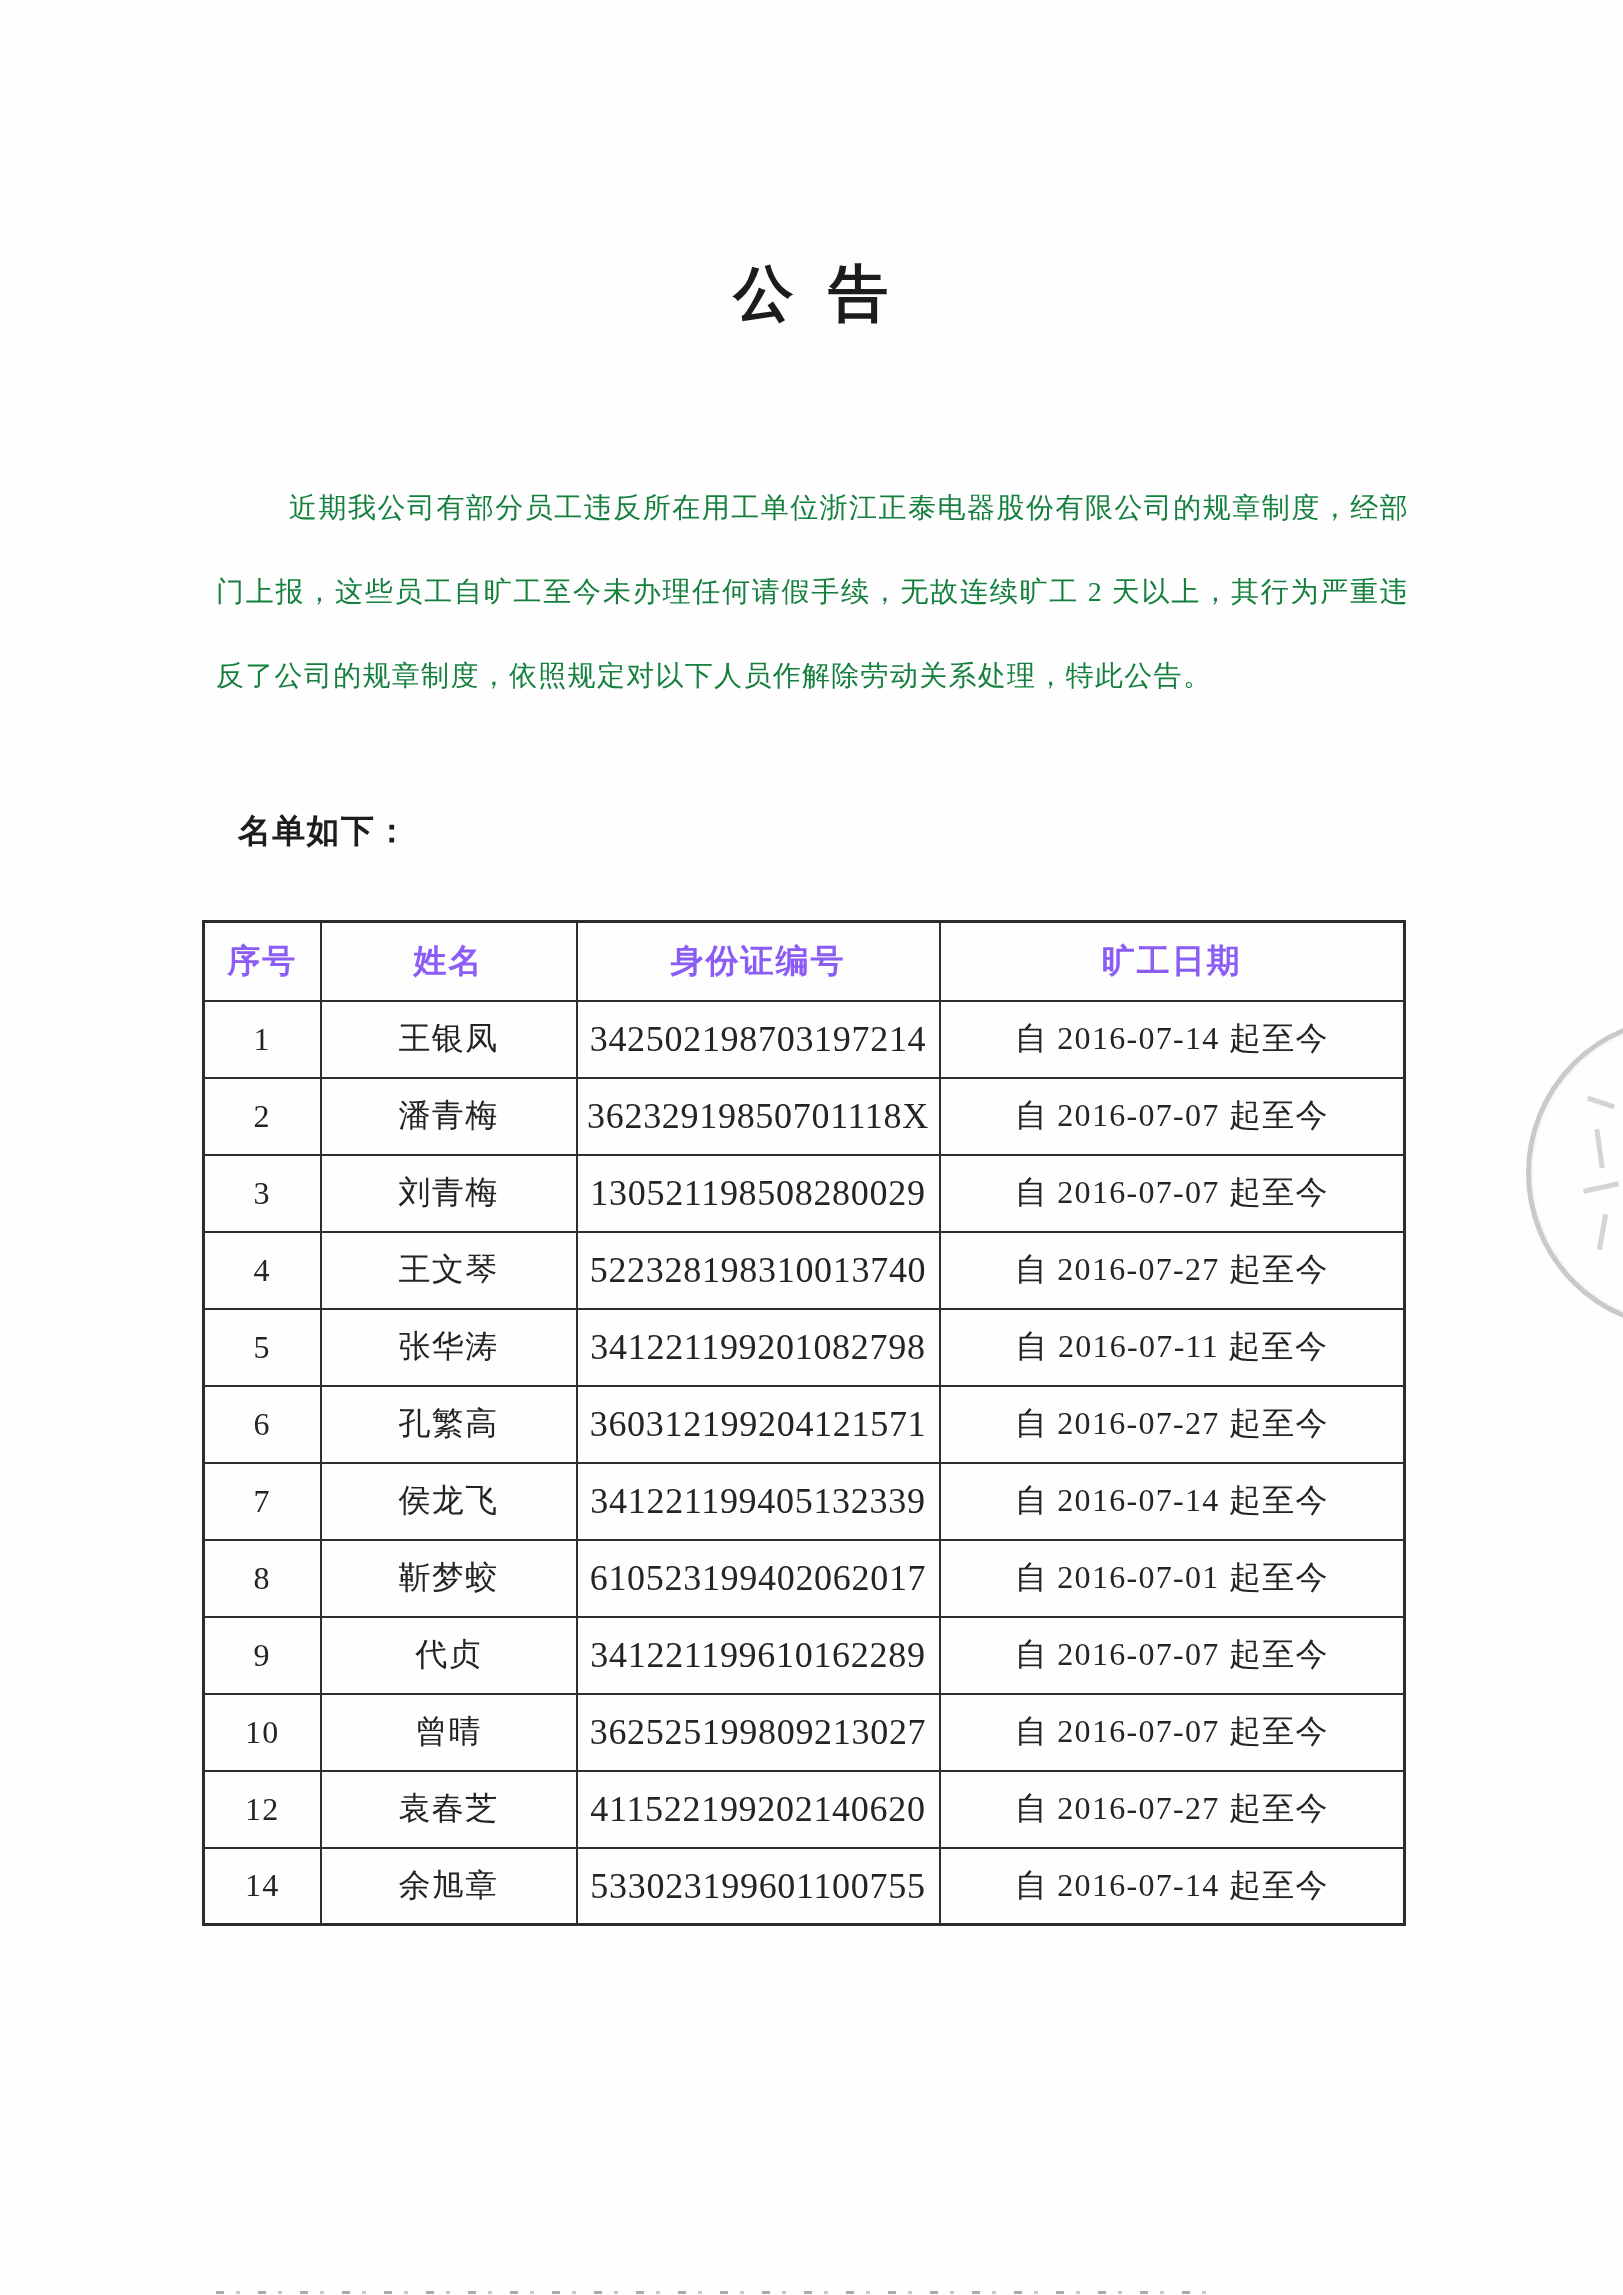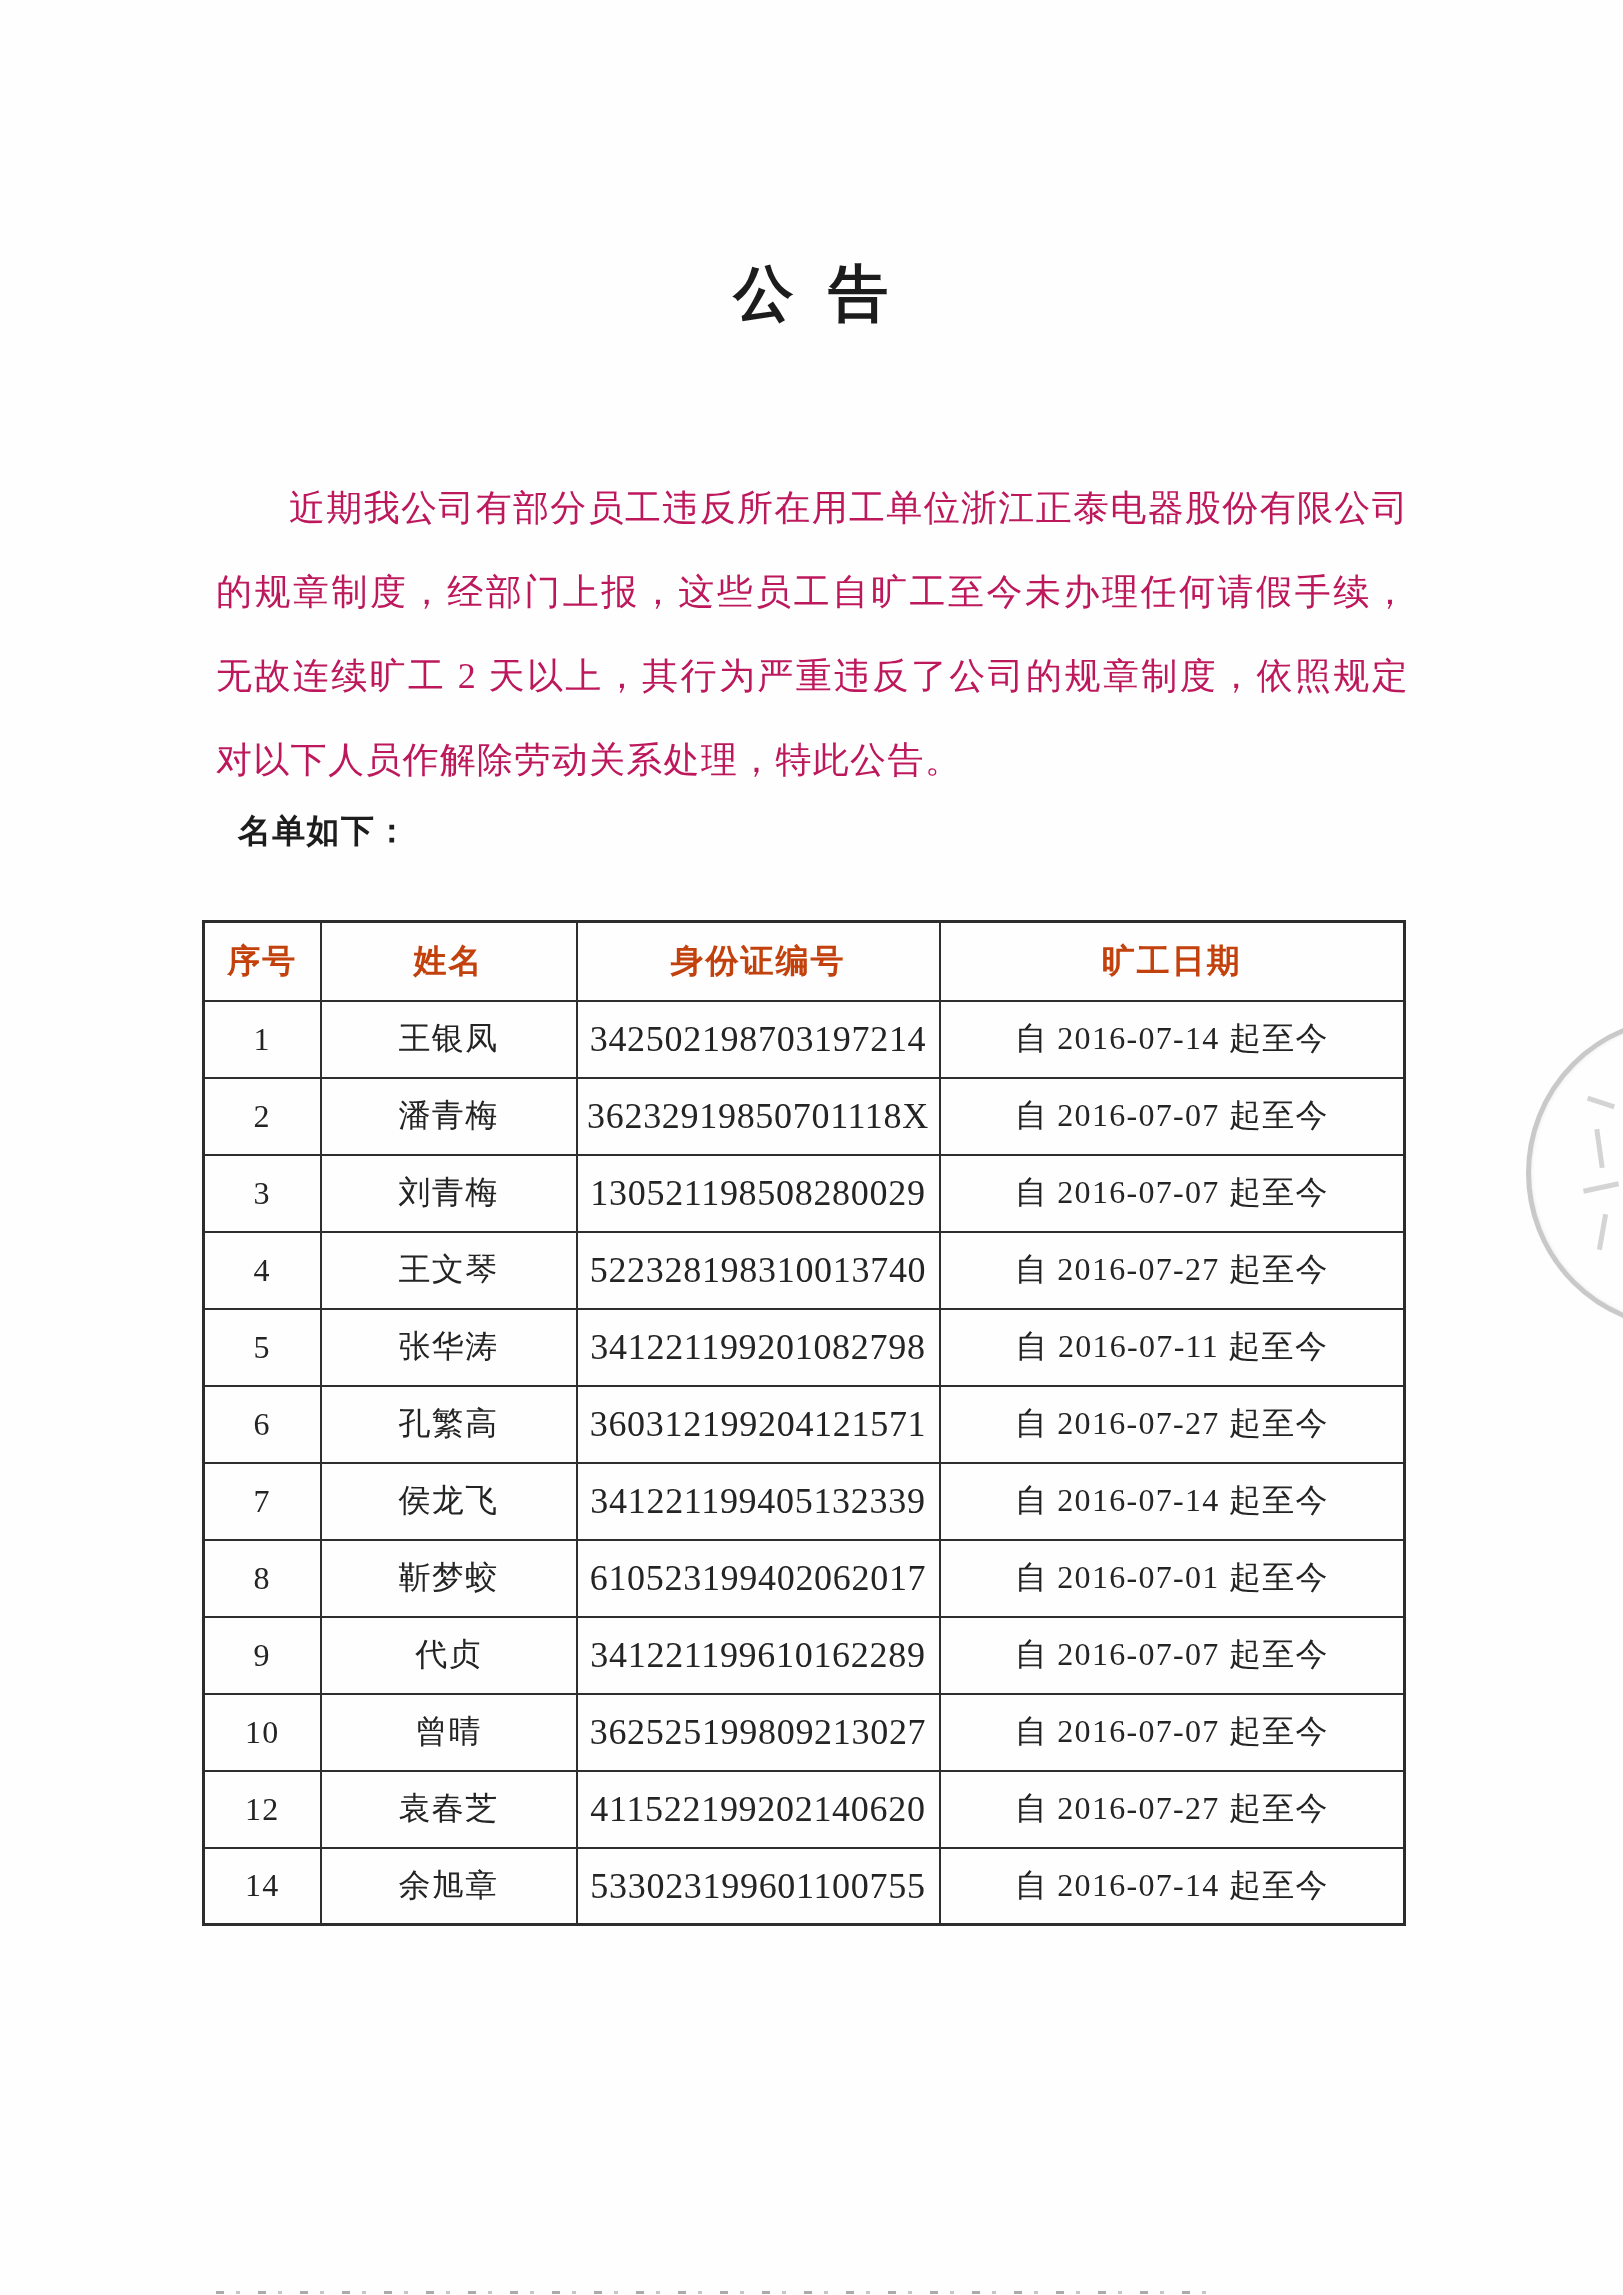--- a/index.html
+++ b/index.html
@@ -24,26 +24,26 @@
     font-weight: 700;
     color: #1c1c1c;
     word-spacing: 17px;
     letter-spacing: 1.3px;
   }
   .body-text {
     position: absolute;
     top: 466px;
     left: 216px;
     width: 1193px;
-    font-size: 36px;
+    font-size: 28px;
     line-height: 84px;
     letter-spacing: 1.3px;
     text-align: justify;
     text-indent: 73px;
-    color: #be185d;
+    color: #15803d;
   }
   .list-label {
     position: absolute;
     top: 809px;
     left: 238px;
     font-size: 33px;
     font-weight: 700;
     color: #1d1d1d;
     letter-spacing: 1.3px;
   }
@@ -65,21 +65,21 @@
     text-align: center;
     vertical-align: middle;
     color: #242424;
     background: transparent;
   }
   .notice-table th {
     height: 79px;
     font-size: 33px;
     font-weight: 700;
     letter-spacing: 2px;
-    color: #c2410c;
+    color: #8b5cf6;
   }
   .notice-table td {
     height: 77px;
     font-size: 32px;
     letter-spacing: 1.3px;
   }
   .notice-table td.id-cell {
     font-size: 36px;
     letter-spacing: 0.7px;
     border-radius: 20px;

